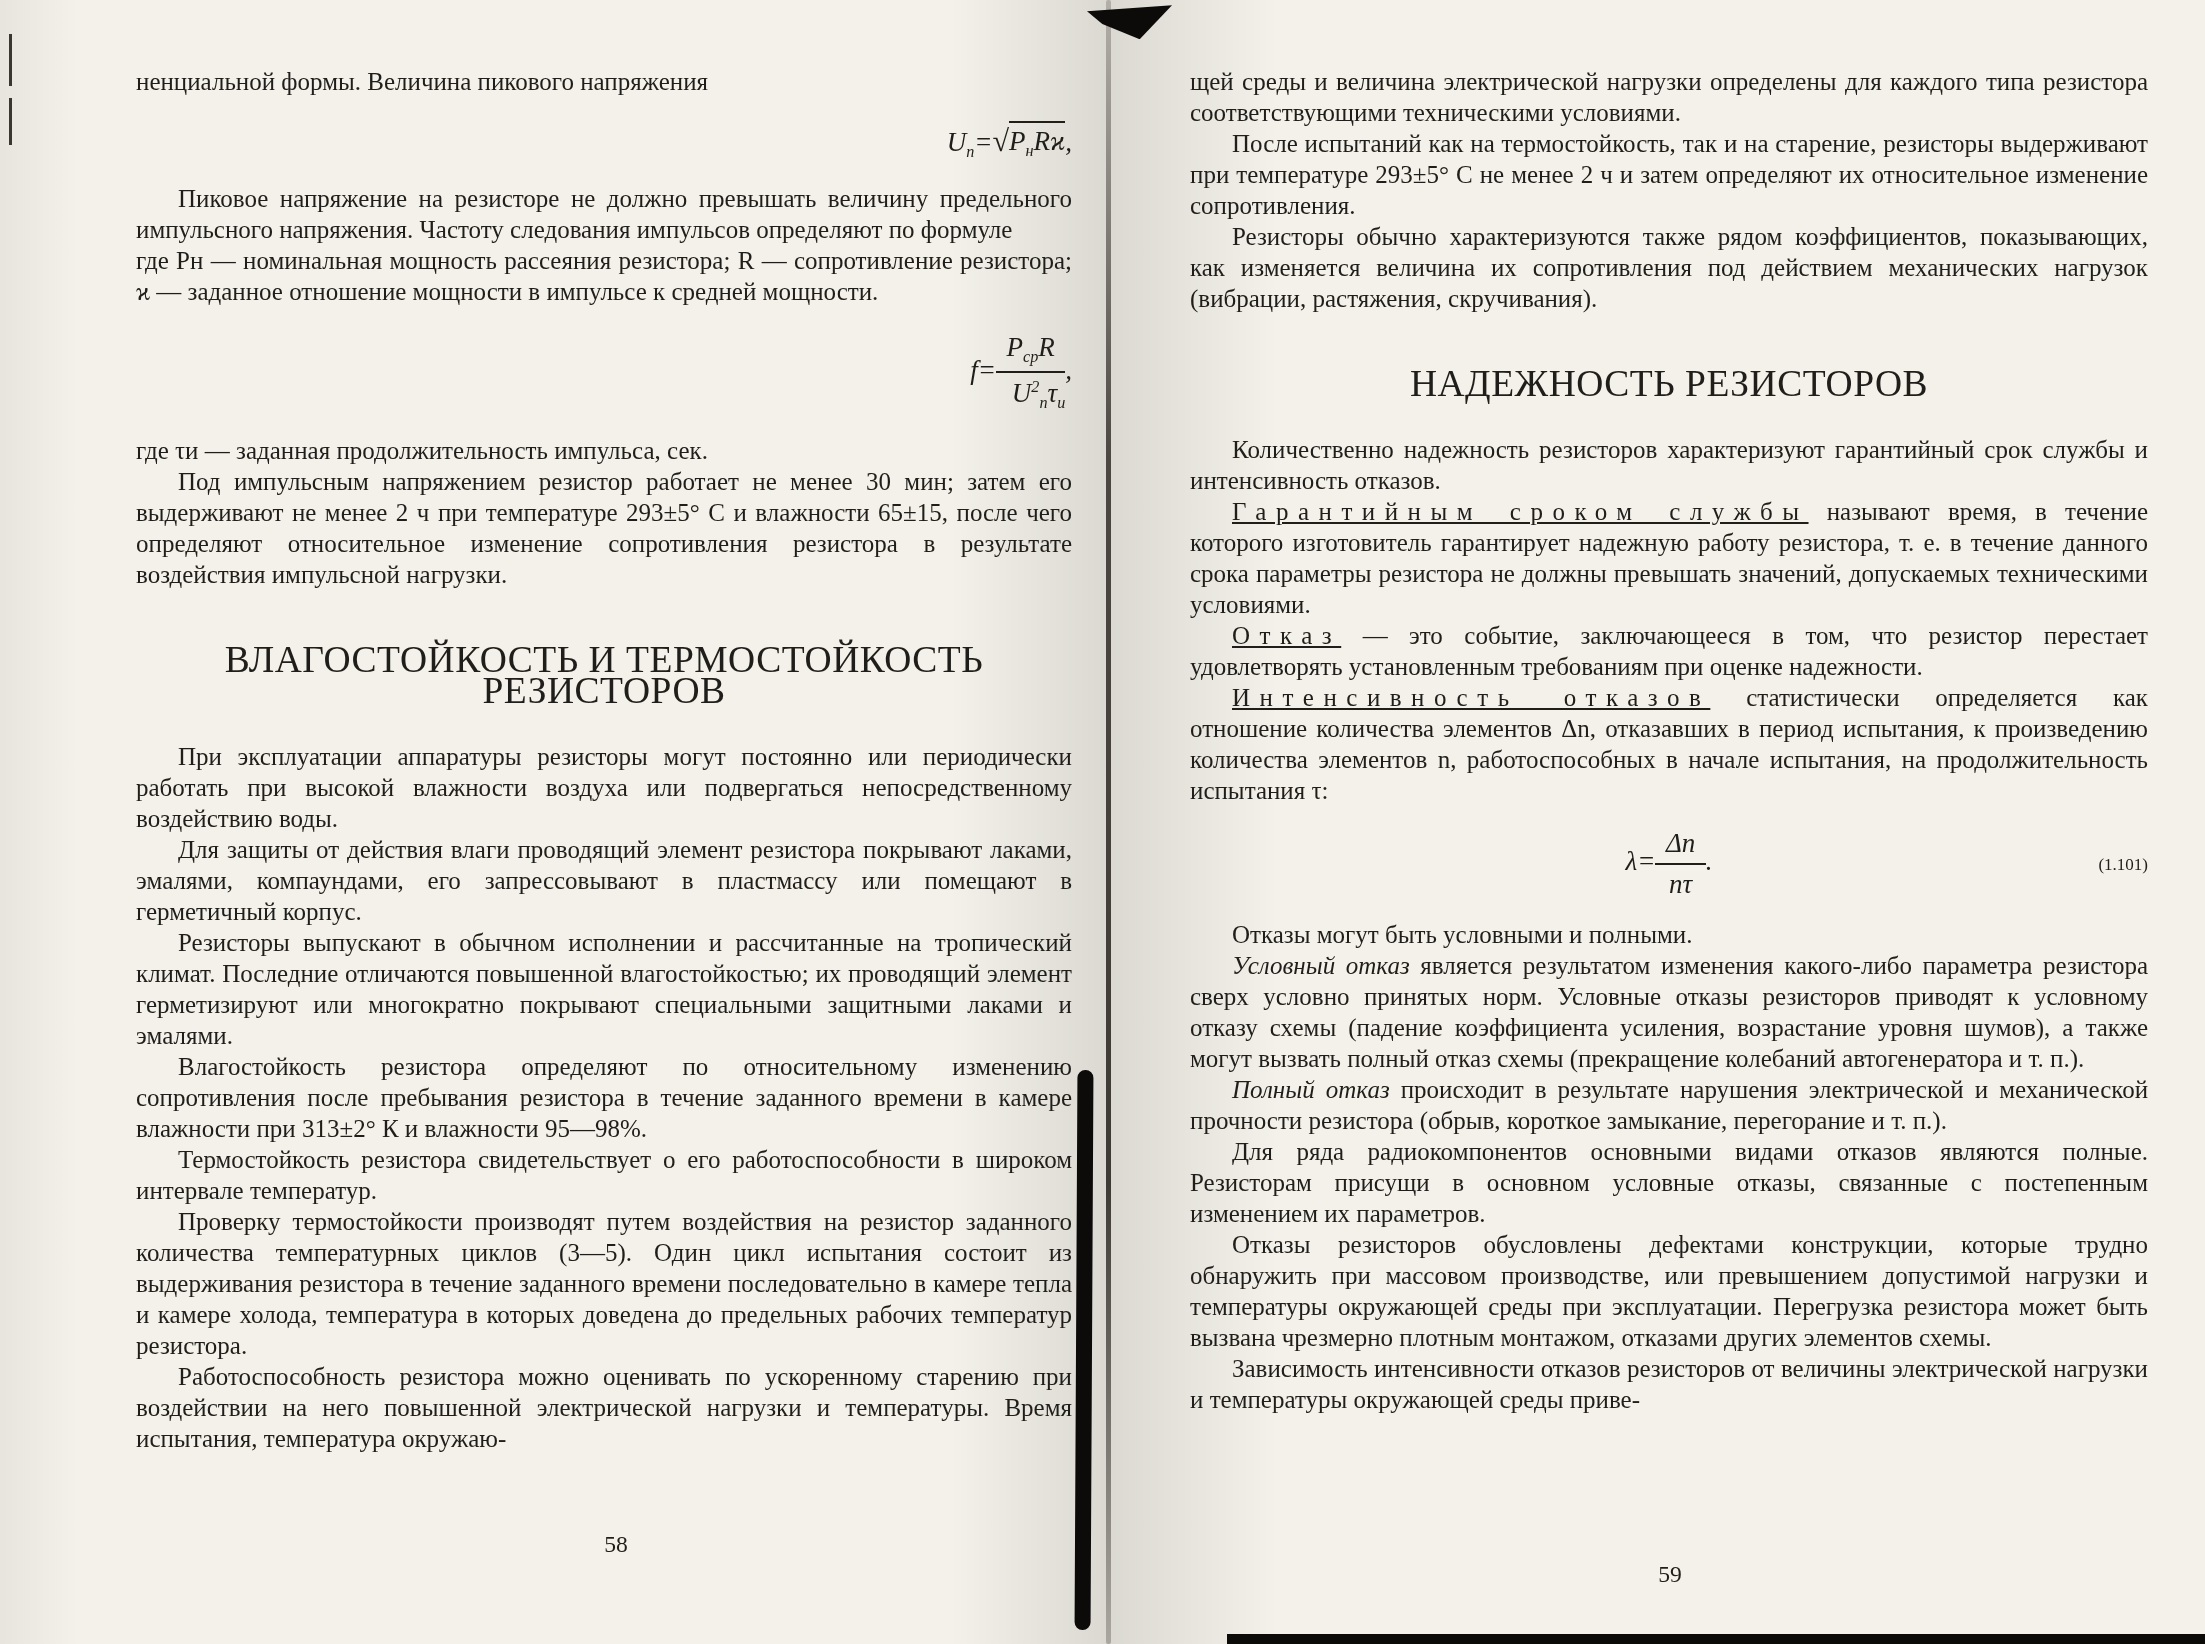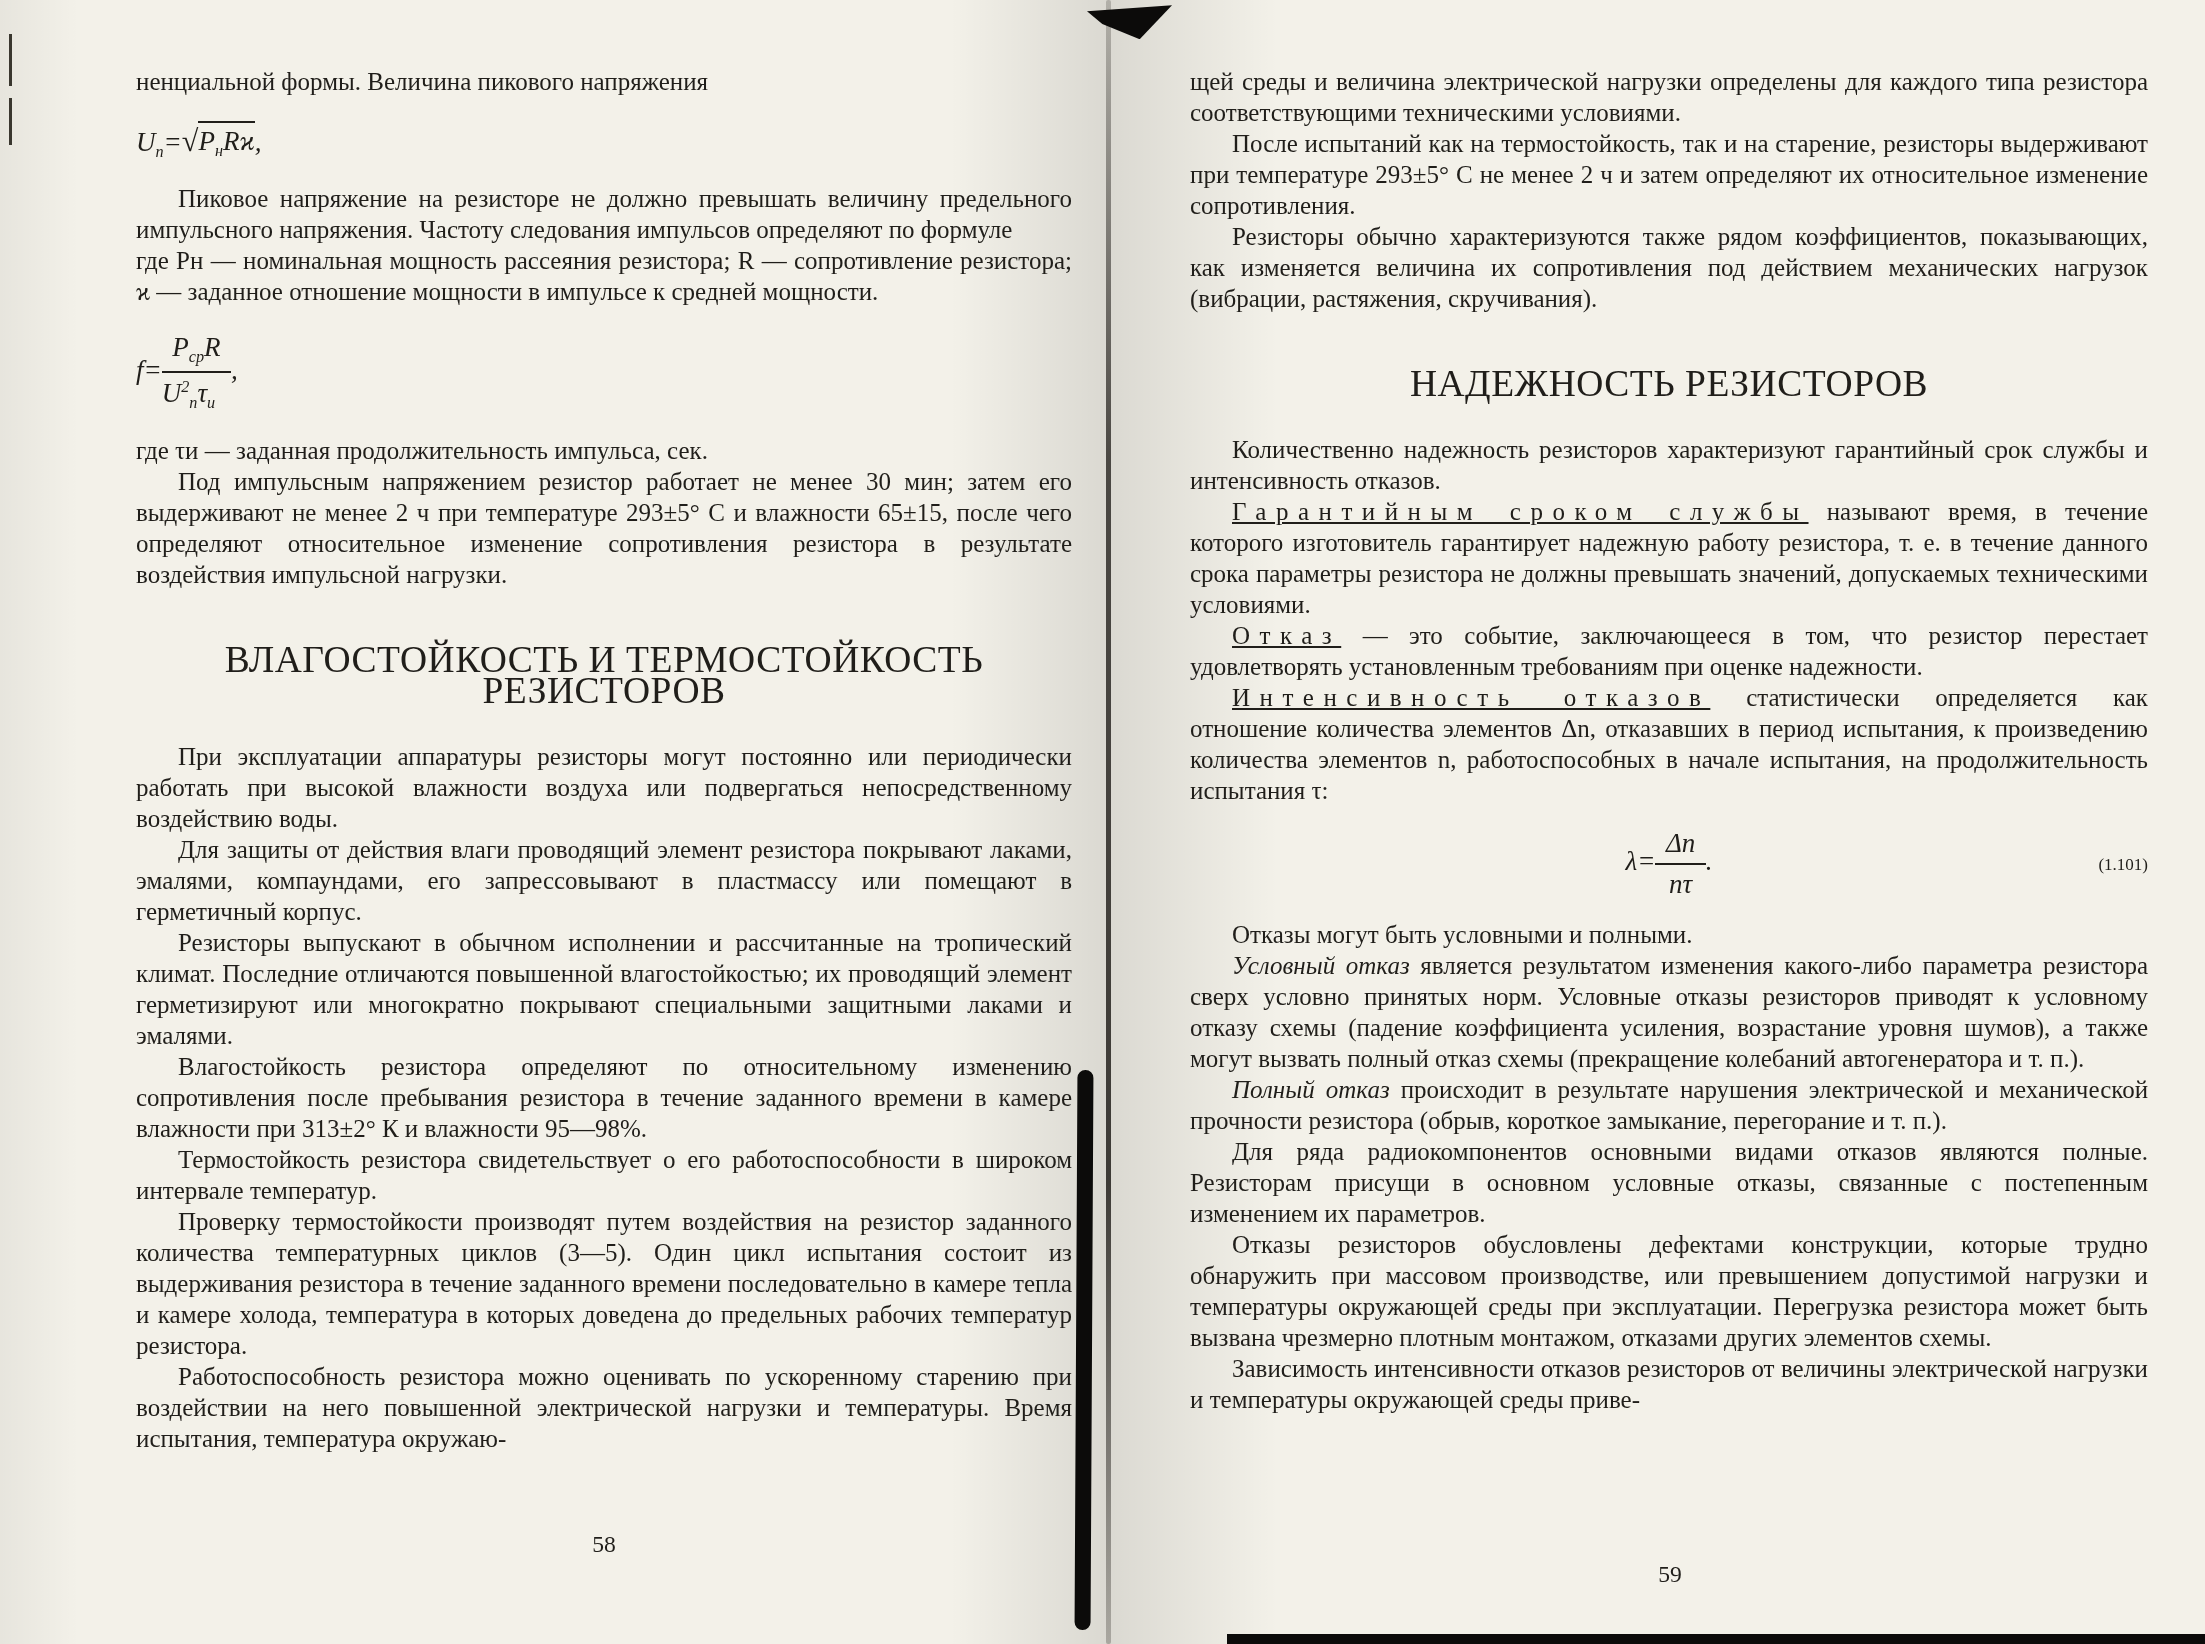--- a/index.html
+++ b/index.html
@@ -24,35 +24,35 @@
   }
   #left-col  { left:136px;  width:936px; }
   #right-col { left:1190px; width:958px; }
   p.body-par { text-align:justify; }
   .indent { text-indent:42px; }
   .center-heading {
     text-align:center; margin:54px 0 35px;
     letter-spacing:0.5px; font-weight:400;
   }
   .formula {
-    text-align:left; margin:23.6px 0 21px;
+    text-align:right; margin:23.6px 0 21px;
     font-size:27px; font-style:italic; line-height:1.2;
   }
   .formula sub, .formula sup { font-size:0.60em; font-style:italic; }
   .frac { display:inline-flex; flex-direction:column; vertical-align:middle; }
   .frac .num { border-bottom:2px solid #201e1a; padding:0 10.5px 3.9px; }
   .frac .den { padding-top:3.9px; }
   .sqrt-sign { font-style:normal; font-size:1.12em; }
   .radicand { border-top:2px solid #201e1a; padding-top:2.6px; display:inline-block; }
   .eq-row { position:relative; margin:22px 0 19.7px; text-align:center; font-size:27px; font-style:italic; }
   .eq-no { position:absolute; right:0; top:50%; transform:translateY(-50%); font-style:normal; font-size:17px; }
   .sperr { letter-spacing:0.38em;text-decoration:underline; }
   .ital  { font-style:italic; }
   .pagenum { position:absolute; font-size:23.6px; text-align:center; }
-  #pagenum-left  { left:136px;  width:936px; top:1531px; }
+  #pagenum-left  { left:148px;  width:936px; top:1531px; }
   #pagenum-right { left:1191px; width:958px; top:1561px; }
 
   
   .gutter-line {
     position:absolute; left:1106px; top:0; width:4.6px; height:1644px;
     background:linear-gradient(to bottom,
       rgba(56,52,46,0.25), rgba(34,31,27,0.78) 28%,
       rgba(34,31,27,0.85) 72%, rgba(56,52,46,0.30));
     border-radius:2px;
   }

